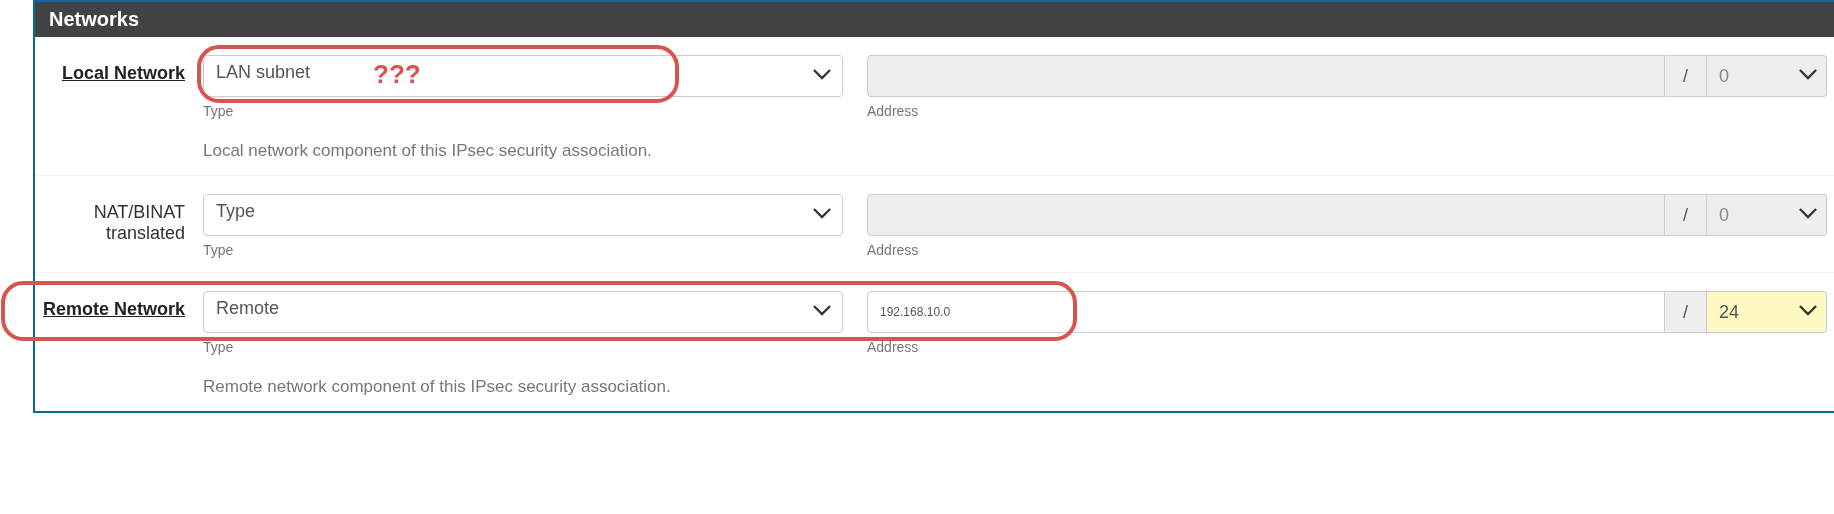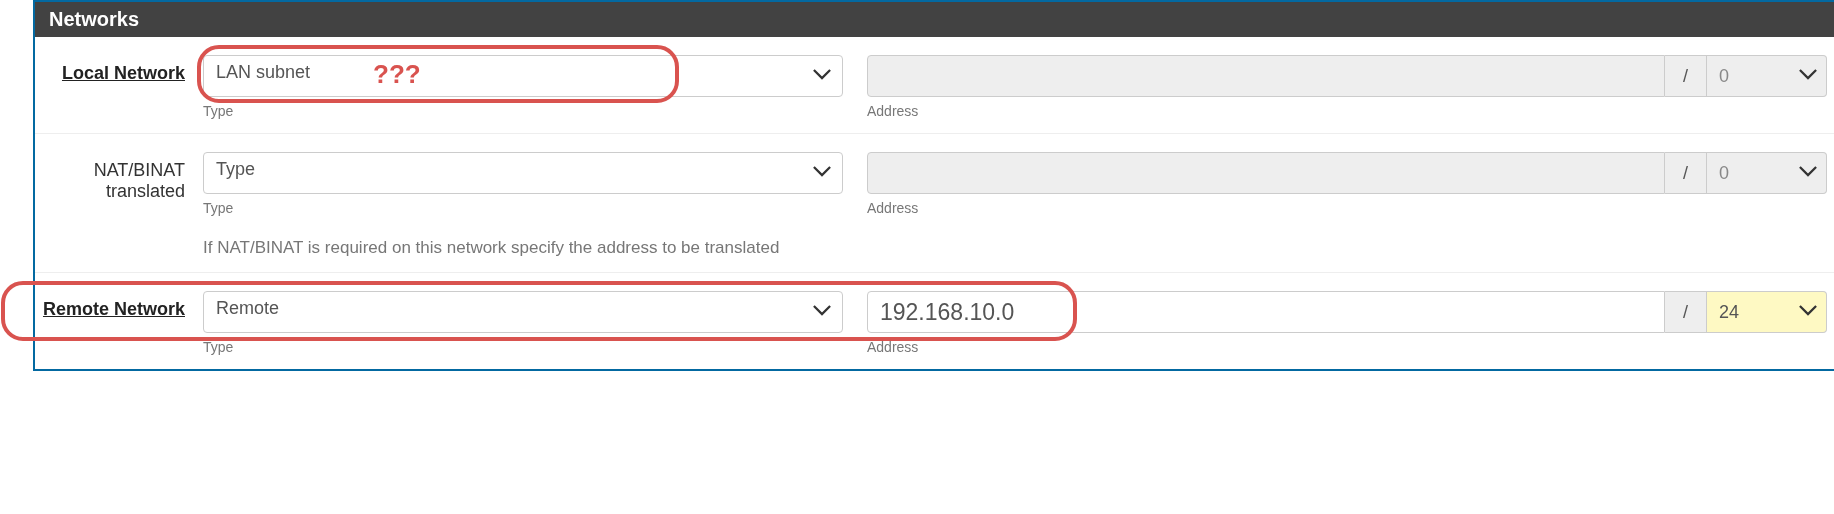--- a/index.html
+++ b/index.html
@@ -84,21 +84,21 @@
   .addr-cluster {
     display: flex;
     width: 100%;
   }
   .addr-input {
     flex: 1;
     height: 42px;
     border: 1px solid #ccc;
     border-radius: 4px 0 0 4px;
     padding: 6px 12px;
-    font-size: 23px;
+    font-size: 12px;
     background: #fff;
     color: #555;
   }
   .addr-input[disabled] {
     background: #eee;
     color: #888;
   }
   .slash-addon {
     width: 42px;
     height: 42px;
@@ -197,20 +197,21 @@
               <span class="chev">
                 <svg class="chev-svg" viewBox="0 0 20 12">
                     <path d="M1 1 L10 10 L19 1" fill="none" stroke="#333" stroke-width="2.5"></path>
                   </svg>
               </span>
             </div>
           </div>
           <div class="sub-label">Address</div>
         </div>
       </div>
+      <div class="help-text">Local network component of this IPsec security association.</div>
     </div>
   </div>
 
   <div class="form-row">
     <div class="label-col">
       <span class="label-plain">NAT/BINAT translated</span>
     </div>
     <div class="fields-col">
       <div class="row1">
         <div class="type-group">
@@ -233,21 +234,20 @@
               <span class="chev">
                 <svg class="chev-svg" viewBox="0 0 20 12">
                     <path d="M1 1 L10 10 L19 1" fill="none" stroke="#333" stroke-width="2.5"></path>
                   </svg>
               </span>
             </div>
           </div>
           <div class="sub-label">Address</div>
         </div>
       </div>
-      <div class="help-text">If NAT/BINAT is required on this network specify the address to be translated</div>
     </div>
   </div>
 
   <div class="form-row">
     <div class="label-col">
       <span class="label-link">Remote Network</span>
     </div>
     <div class="fields-col">
       <div class="row1">
         <div class="type-group">
@@ -272,16 +272,17 @@
                     <path d="M1 1 L10 10 L19 1" fill="none" stroke="#333" stroke-width="2.5"></path>
                   </svg>
               </span>
             </div>
           </div>
           <div class="sub-label">Address</div>
         </div>
       </div>
 
       <div class="annot-box-1" style="left:-202px; top:-10px; width:1076px; height:60px;"></div>
+      <div class="help-text">Remote network component of this IPsec security association.</div>
     </div>
   </div>
 
 </div>
 
 </body></html>

